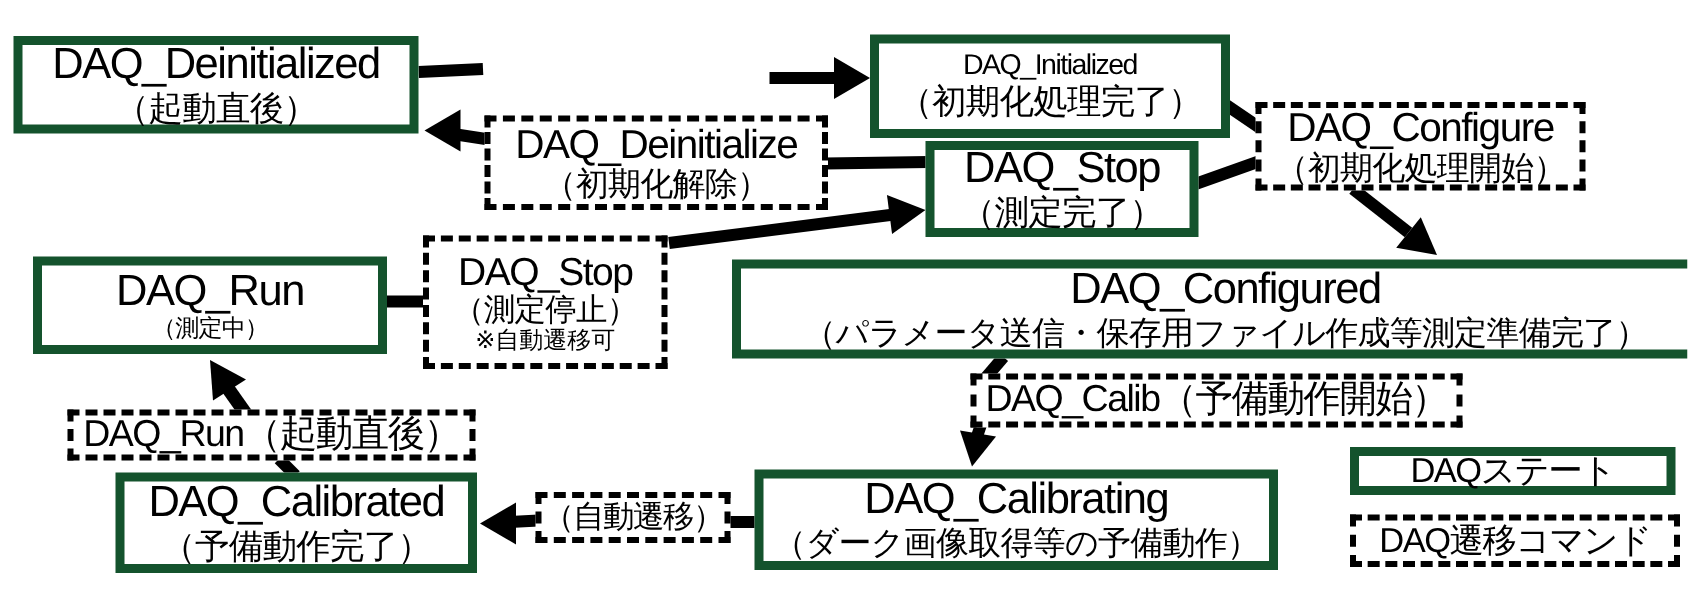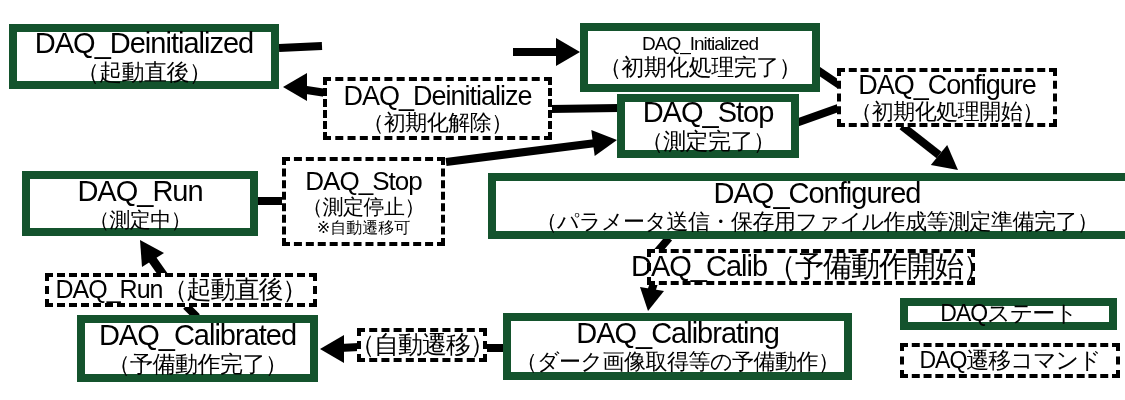--- a/index.html
+++ b/index.html
@@ -6,21 +6,21 @@
   #canvas{
     position:relative;width:1125px;height:400px;background:#ffffff;overflow:hidden;
     font-family:"Liberation Sans","DejaVu Sans",sans-serif;color:#000;
   }
   svg.wires{position:absolute;left:0;top:0;z-index:1;}
   .node{
     position:absolute;box-sizing:border-box;background:#ffffff;z-index:2;
     display:flex;flex-direction:column;align-items:center;justify-content:center;
     text-align:center;line-height:1.1;
   }
-  .state{border:8px solid #14532d;}
+  .state{border:6px solid #14532d;}
   .command{border:4px dashed #000;}
   .title{letter-spacing:-1px;white-space:nowrap;}
   .subtitle{letter-spacing:-0.5px;white-space:nowrap;}
   .note{white-space:nowrap;}
 </style>
 </head>
 <body>
 
 <div id="canvas">
 
@@ -85,49 +85,49 @@
     <div class="subtitle" style="font-size:23px">（測定完了）</div>
   </div>
 
   <div class="node command" style="left:837px;top:68px;width:220px;height:59px">
     <div class="title" style="font-size:27px">DAQ_Configure</div>
     <div class="subtitle" style="font-size:22px">（初期化処理開始）</div>
   </div>
 
   <div class="node state" style="left:22px;top:171px;width:236px;height:65px">
     <div class="title" style="font-size:29px">DAQ_Run</div>
-    <div class="subtitle" style="font-size:21px">（測定中）</div>
+    <div class="subtitle" style="font-size:16px">（測定中）</div>
   </div>
 
   <div class="node command" style="left:282px;top:157px;width:163px;height:89px">
     <div class="title" style="font-size:26px">DAQ_Stop</div>
     <div class="subtitle" style="font-size:21px">（測定停止）</div>
     <div class="note" style="font-size:16px">※自動遷移可</div>
   </div>
 
   <div class="node state" style="left:488px;top:173px;width:658px;height:66px">
     <div class="title" style="font-size:29px">DAQ_Configured</div>
     <div class="subtitle" style="font-size:22px">（パラメータ送信・保存用ファイル作成等測定準備完了）</div>
   </div>
 
   <div class="node command" style="left:647px;top:249px;width:328px;height:36px">
-    <div class="title" style="font-size:29px">DAQ_Calib（予備動作開始）</div>
+    <div class="title" style="font-size:25px">DAQ_Calib（予備動作開始）</div>
   </div>
 
   <div class="node command" style="left:45px;top:273px;width:272px;height:34px">
     <div class="title" style="font-size:25px">DAQ_Run（起動直後）</div>
   </div>
 
   <div class="node state" style="left:77px;top:315px;width:241px;height:67px">
     <div class="title" style="font-size:29px">DAQ_Calibrated</div>
     <div class="subtitle" style="font-size:23px">（予備動作完了）</div>
   </div>
 
   <div class="node command" style="left:357px;top:328px;width:130px;height:34px">
-    <div class="title" style="font-size:25px">（自動遷移）</div>
+    <div class="title" style="font-size:21px">（自動遷移）</div>
   </div>
 
   <div class="node state" style="left:503px;top:313px;width:349px;height:67px">
     <div class="title" style="font-size:29px">DAQ_Calibrating</div>
     <div class="subtitle" style="font-size:22px">（ダーク画像取得等の予備動作）</div>
   </div>
 
   <div class="node state" style="left:900px;top:298px;width:217px;height:32px">
     <div class="title" style="font-size:23px">DAQステート</div>
   </div>

